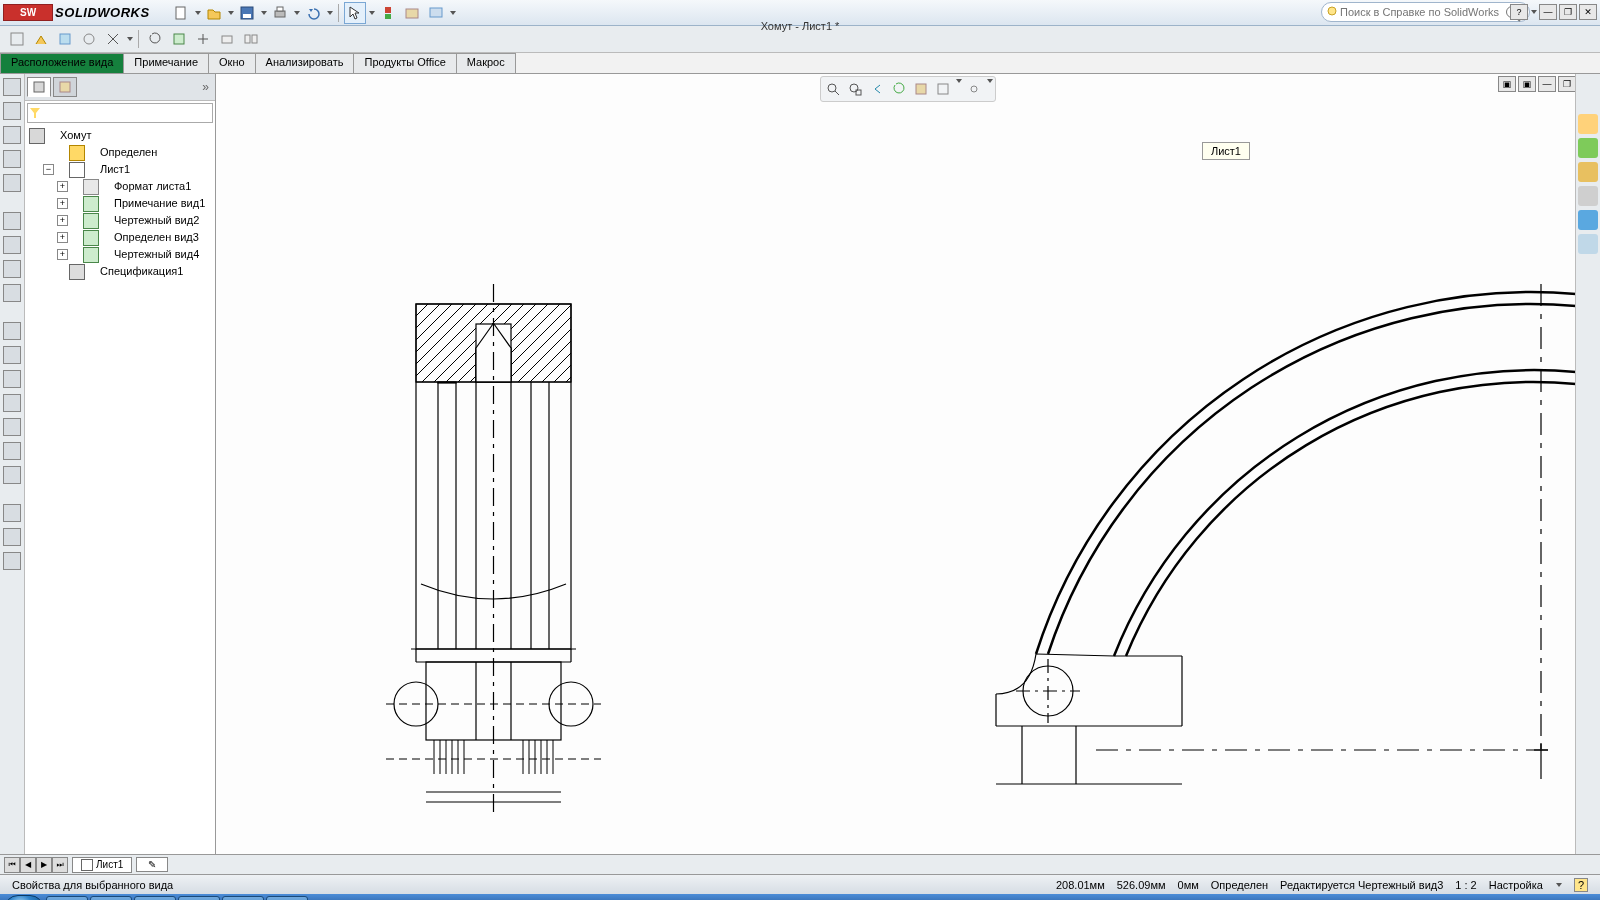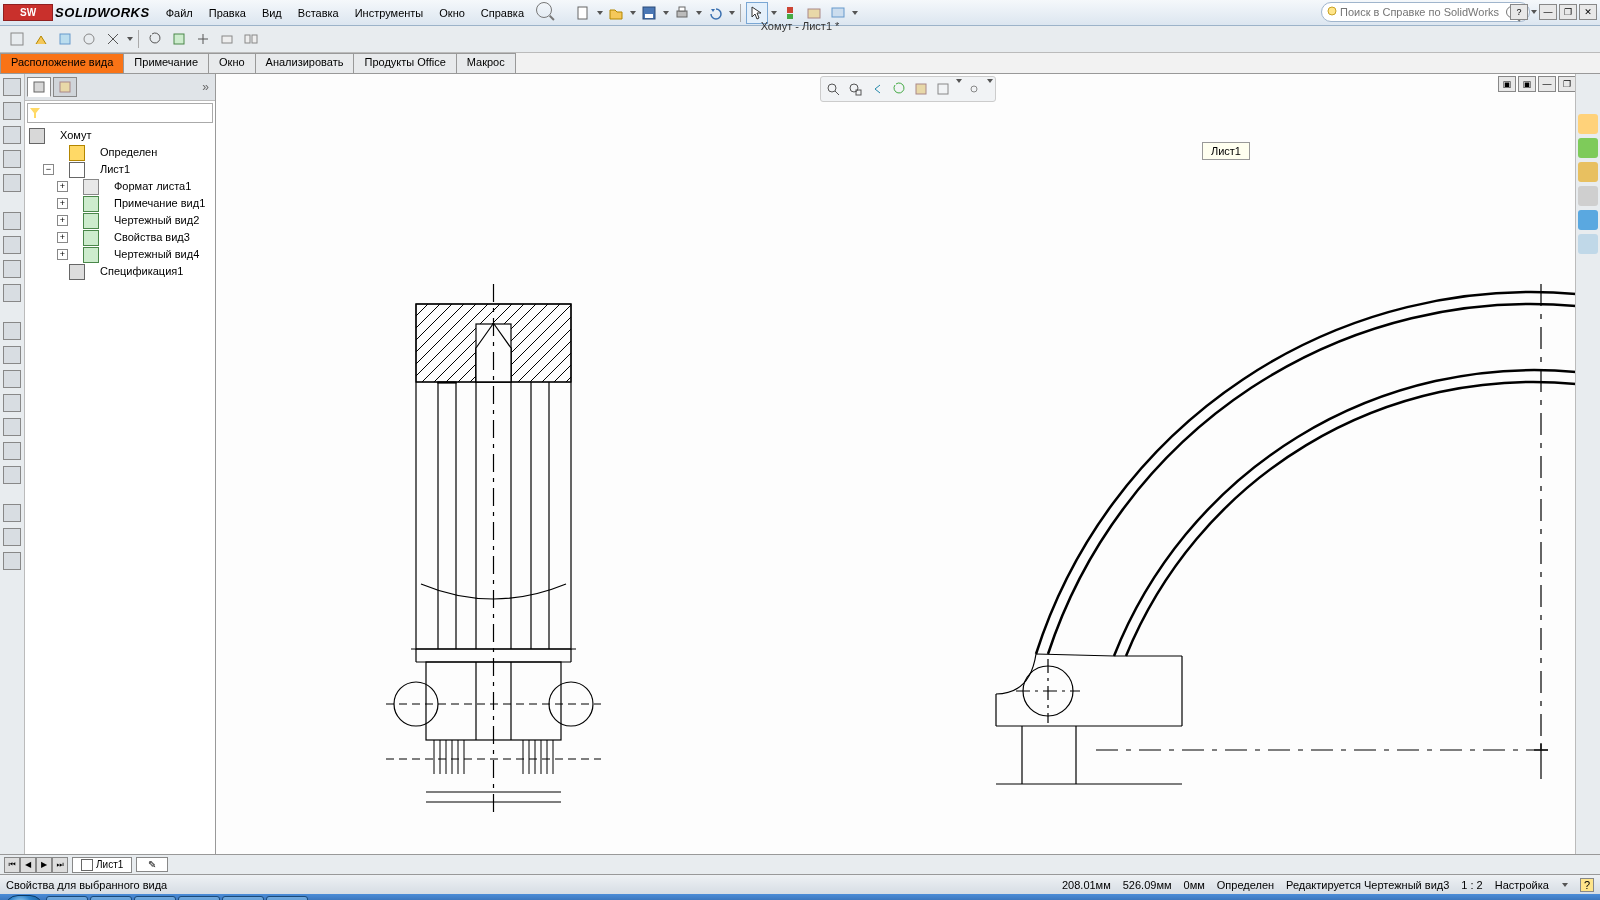--- a/index.html
+++ b/index.html
@@ -15,21 +15,21 @@
 .tb-sep{width:1px;height:18px;background:#aaa;margin:0 3px}
 .dd-arrow{width:0;height:0;border-left:3px solid transparent;border-right:3px solid transparent;border-top:4px solid #555;margin-left:1px}
 .doc-title{position:absolute;left:50%;transform:translateX(-50%);top:20px;color:#333}
 .help-search{position:absolute;right:70px;top:2px;display:flex;align-items:center;border:1px solid #a0b5cc;background:#fff;border-radius:10px;height:18px;padding:0 4px}
 .help-search input{border:none;outline:none;font-size:11px;width:160px;background:transparent}
 .win-controls{position:absolute;right:3px;top:4px;display:flex;gap:2px}
 .win-btn{width:16px;height:14px;border:1px solid #888;background:#e8e8e8;display:flex;align-items:center;justify-content:center;font-size:9px}
 .toolbar2{height:26px;background:#e8ecef;border-bottom:1px solid #bbb;display:flex;align-items:center;padding-left:6px;gap:2px}
 .command-tabs{height:20px;background:#f2f2f2;display:flex;border-bottom:1px solid #999}
 .cmd-tab{padding:2px 10px;border:1px solid #999;border-bottom:none;background:#e8eaec;margin-right:-1px;cursor:default;font-size:11px}
-.cmd-tab.active{background:#f97316;font-weight:normal}
+.cmd-tab.active{background:#15803d;font-weight:normal}
 .main-area{display:flex;height:780px;position:relative}
 .left-rail{width:24px;background:#e8ecef;border-right:1px solid #bbb;display:flex;flex-direction:column;align-items:center;padding-top:4px;gap:6px}
 .rail-icon{width:16px;height:16px;border:1px solid #888;background:#d8dde2}
 .feature-panel{width:190px;background:#fff;border-right:1px solid #999;display:flex;flex-direction:column}
 .fp-tabs{height:22px;background:#e0e4e8;display:flex;align-items:center;padding:2px;gap:2px;border-bottom:1px solid #bbb}
 .fp-tab{width:22px;height:18px;border:1px solid #888;background:#d0d5da;display:flex;align-items:center;justify-content:center}
 .fp-tab.active{background:#fff;border-bottom:1px solid #fff}
 .fp-collapse{margin-left:auto;margin-right:4px;font-size:12px;color:#666}
 .fp-filter{height:18px;border:1px solid #aaa;margin:2px;display:flex;align-items:center;padding-left:2px}
 .fp-filter .funnel{width:10px;height:10px;background:#ffd966;clip-path:polygon(0 0,100% 0,60% 50%,60% 100%,40% 100%,40% 50%)}
@@ -53,44 +53,34 @@
 .view-tb .tb-btn{width:18px;height:18px}
 .sheet-label{position:absolute;top:68px;right:350px;background:#fffff0;border:1px solid #999;padding:2px 8px;font-size:11px}
 .child-win-controls{position:absolute;top:2px;right:4px;display:flex;gap:2px}
 .right-rail{width:24px;background:#e8ecef;border-left:1px solid #bbb;position:absolute;right:0;top:0;bottom:0;display:flex;flex-direction:column;align-items:center;padding-top:40px;gap:4px}
 .right-rail .ricon{width:20px;height:20px;border-radius:3px}
 .context-tb{position:absolute;top:32px;left:430px;display:flex;gap:2px;background:#e8ecef;border:1px solid #bbb;padding:2px}
 .sheet-tabs{height:19px;background:#e8ecef;border-top:1px solid #999;display:flex;align-items:center}
 .nav-btns{display:flex;margin-left:4px}
 .nav-btn{width:14px;height:14px;border:1px solid #888;background:#ddd;display:flex;align-items:center;justify-content:center;font-size:8px}
 .sheet-tab{border:1px solid #888;background:#fff;padding:1px 8px;margin-left:4px;display:flex;align-items:center;gap:3px;font-size:10px}
-.status-bar{height:19px;background:linear-gradient(to bottom,#eef1f4,#d6dde4);border-top:1px solid #999;display:flex;align-items:center;padding:0 6px;font-size:11px}
+.status-bar{height:19px;background:linear-gradient(to bottom,#eef1f4,#d6dde4);border-top:1px solid #999;display:flex;align-items:center;padding:0 12px;font-size:11px}
 .status-bar .sb-left{flex:1}
 .status-bar .sb-right{display:flex;gap:12px;align-items:center}
 .taskbar{height:32px;background:linear-gradient(to bottom,#4b8cd8,#2b5fa0 40%,#1e4a7e);display:flex;align-items:center;padding:0 4px}
 .start-orb{width:38px;height:28px;border-radius:14px;background:radial-gradient(circle at 40% 35%,#bfe8ff,#2e82c9 40%,#0b4c86);border:1px solid #0a3a66;display:flex;align-items:center;justify-content:center}
 .task-btn{width:40px;height:26px;margin-left:2px;border:1px solid #1a4a7a;background:linear-gradient(to bottom,#6ea8de,#3b74ac);border-radius:3px;display:flex;align-items:center;justify-content:center}
 svg{display:block}
 </style>
 </head>
 <body>
 
 <div class="title-bar">
   <span class="logo-box">SW</span>
   <span class="brand">SOLIDWORKS</span>
-  <div class="menu-bar">
-    <div class="menu-item">Файл</div>
-    <div class="menu-item">Правка</div>
-    <div class="menu-item">Вид</div>
-    <div class="menu-item">Вставка</div>
-    <div class="menu-item">Инструменты</div>
-    <div class="menu-item">Окно</div>
-    <div class="menu-item">Справка</div>
-    <div class="search-icon"></div>
-  </div>
   <div class="std-toolbar">
     <div class="tb-btn">
         <svg width="14" height="14">
           <rect x="2" y="1" width="9" height="12" fill="#fff" stroke="#666"></rect>
         </svg>
       </div>
       <span class="dd-arrow"></span>
     <div class="tb-btn">
         <svg width="14" height="14">
           <path d="M1 4 h5 l2 2 h5 v7 h-12 z" fill="#f5c85a" stroke="#b38600"></path>
@@ -297,21 +287,21 @@
           <span>Примечание вид1</span>
         </div>
       <div class="tree-item l3">
           <span class="exp">+</span>
           <span class="ticon view"></span>
           <span>Чертежный вид2</span>
         </div>
       <div class="tree-item l3">
           <span class="exp">+</span>
           <span class="ticon view"></span>
-          <span>Свойства вид3</span>
+          <span>Определен вид3</span>
         </div>
       <div class="tree-item l3">
           <span class="exp">+</span>
           <span class="ticon view"></span>
           <span>Чертежный вид4</span>
         </div>
       <div class="tree-item l2">
           <span style="width:11px"></span>
           <span class="ticon spec"></span>
           <span>Спецификация1</span>

